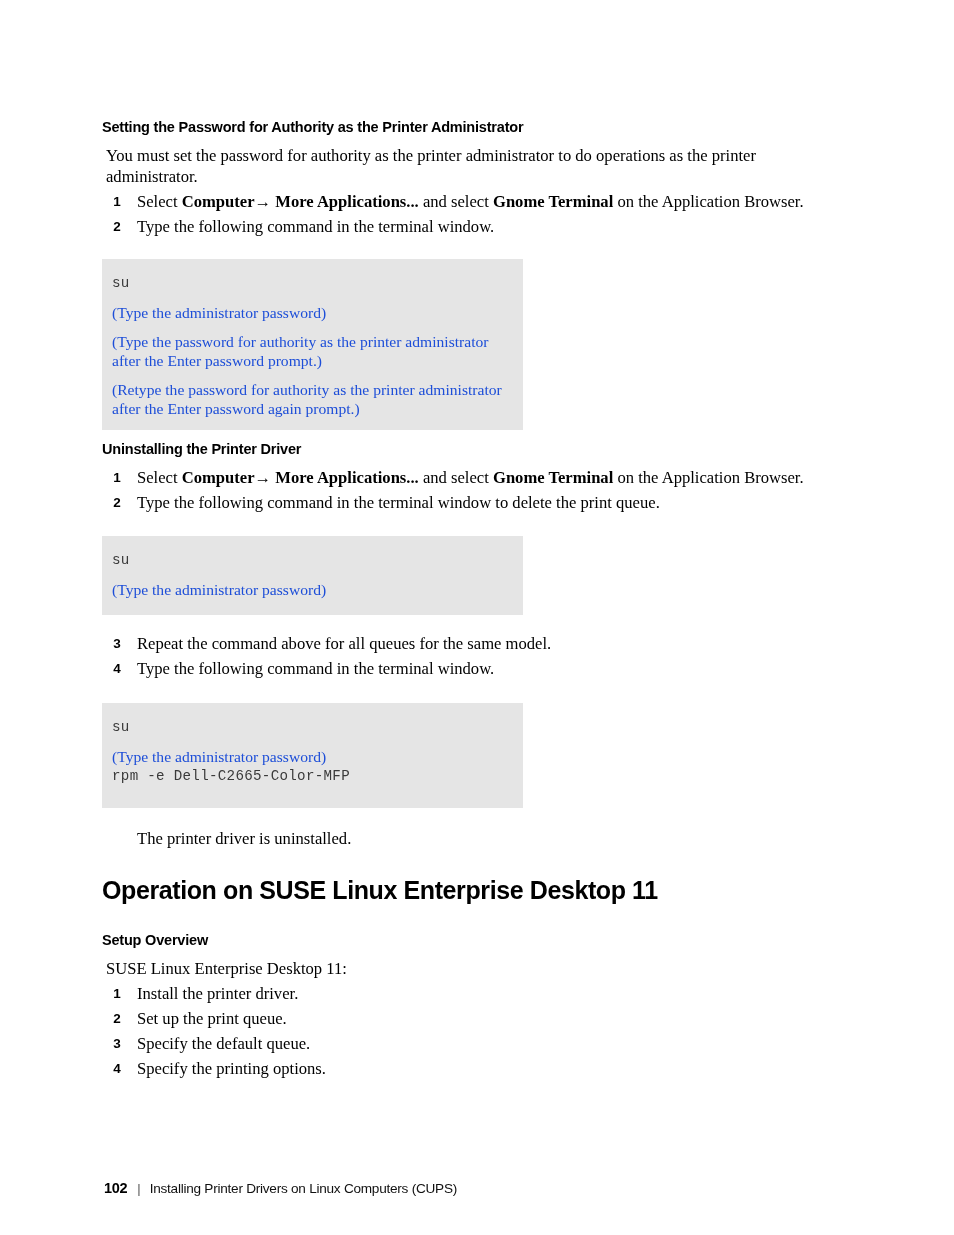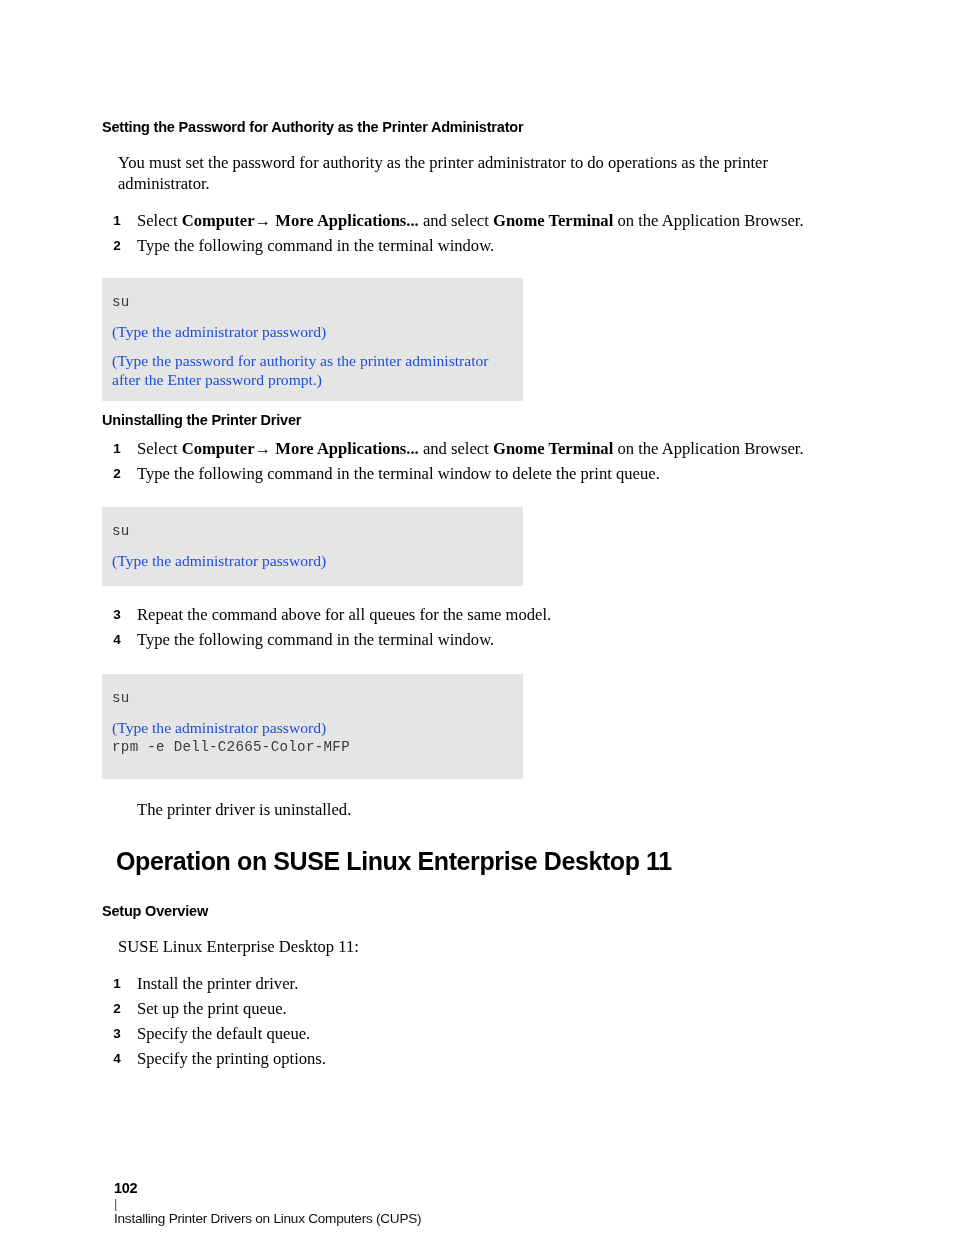--- a/index.html
+++ b/index.html
@@ -51,21 +51,21 @@
     letter-spacing: -0.4px;
     line-height: 30px;
     margin: 0;
     color: #000;
   }
 
   
   .body-text {
     font-size: 16.6px;
     line-height: 21px;
-    margin: 16px;
+    margin: 4px;
   }
 
   
   .steps {
     margin: 0;
     padding: 0;
     list-style: none;
   }
   .steps li {
     position: relative;
@@ -126,21 +126,20 @@
   }
 
   
   .footer {
     position: absolute;
     left: 104px;
     top: 1180px;
     display: flex;
     align-items: baseline;
     font-family: "Liberation Sans", sans-serif;
-    flex-direction: column;
   }
   .footer .pageno {
     font-weight: bold;
     font-size: 14.5px;
     letter-spacing: -0.3px;
   }
   .footer .sep {
     font-size: 13px;
     color: #555;
     margin: 0 9px 0 10px;
@@ -176,20 +175,23 @@
     <div class="codebox" style="margin-top:22px;">
       <div class="row">
         <span class="mono">su</span>
       </div>
       <div class="row">
         <span class="note">(Type the administrator password)</span>
       </div>
       <div class="row">
         <span class="note">(Type the password for authority as the printer administrator after the Enter password prompt.)</span>
       </div>
+      <div class="row">
+        <span class="note">(Retype the password for authority as the printer administrator after the Enter password again prompt.)</span>
+      </div>
     </div>
 
     <h2 class="h-sub second" style="margin-top:10px;">Uninstalling the Printer Driver</h2>
 
     <ol class="steps">
       <li>
         <span class="num">1</span>
         <span class="txt"><span>Select </span><b class="ui">Computer→ More Applications...</b><span> and select </span><b class="ui">Gnome Terminal</b><span> on the Application Browser.</span></span>
       </li>
       <li>
@@ -225,21 +227,21 @@
       <div class="row tight">
         <span class="note">(Type the administrator password)</span>
       </div>
       <div class="row tight">
         <span class="mono">rpm -e Dell-C2665-Color-MFP</span>
       </div>
     </div>
 
     <p class="spacer-after-note" style="margin-top:20px;">The printer driver is uninstalled.</p>
 
-    <h1 class="h-main" style="margin-top:26px;margin-left:14px;">Operation on SUSE Linux Enterprise Desktop 11</h1>
+    <h1 class="h-main" style="margin-top:26px;">Operation on SUSE Linux Enterprise Desktop 11</h1>
 
     <h2 class="h-sub" style="margin-top:26px;">Setup Overview</h2>
 
     <p class="body-text">SUSE Linux Enterprise Desktop 11:</p>
 
     <ol class="steps">
       <li>
         <span class="num">1</span>
         <span class="txt">Install the printer driver.</span>
       </li>

